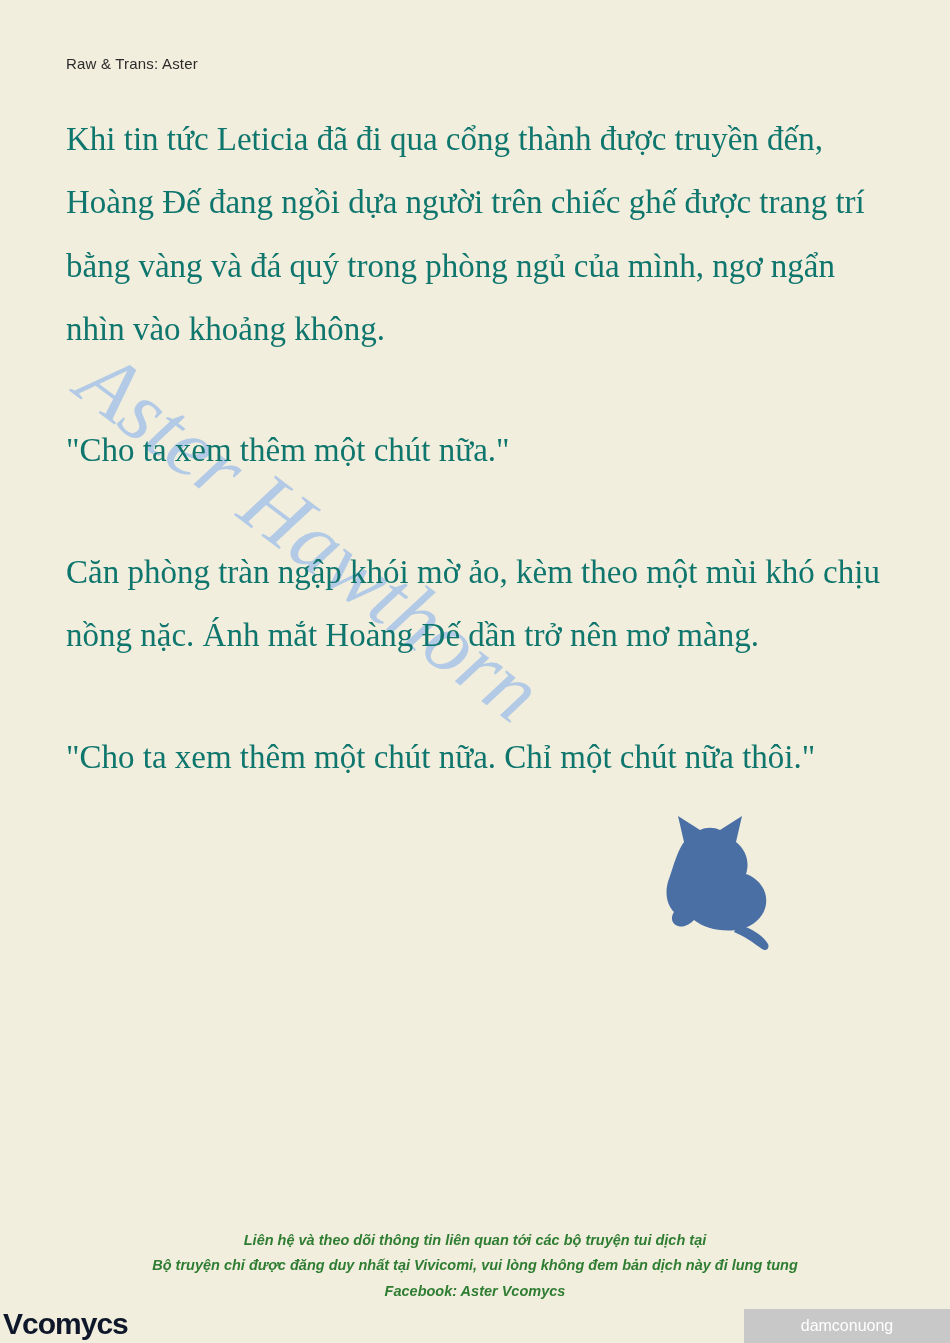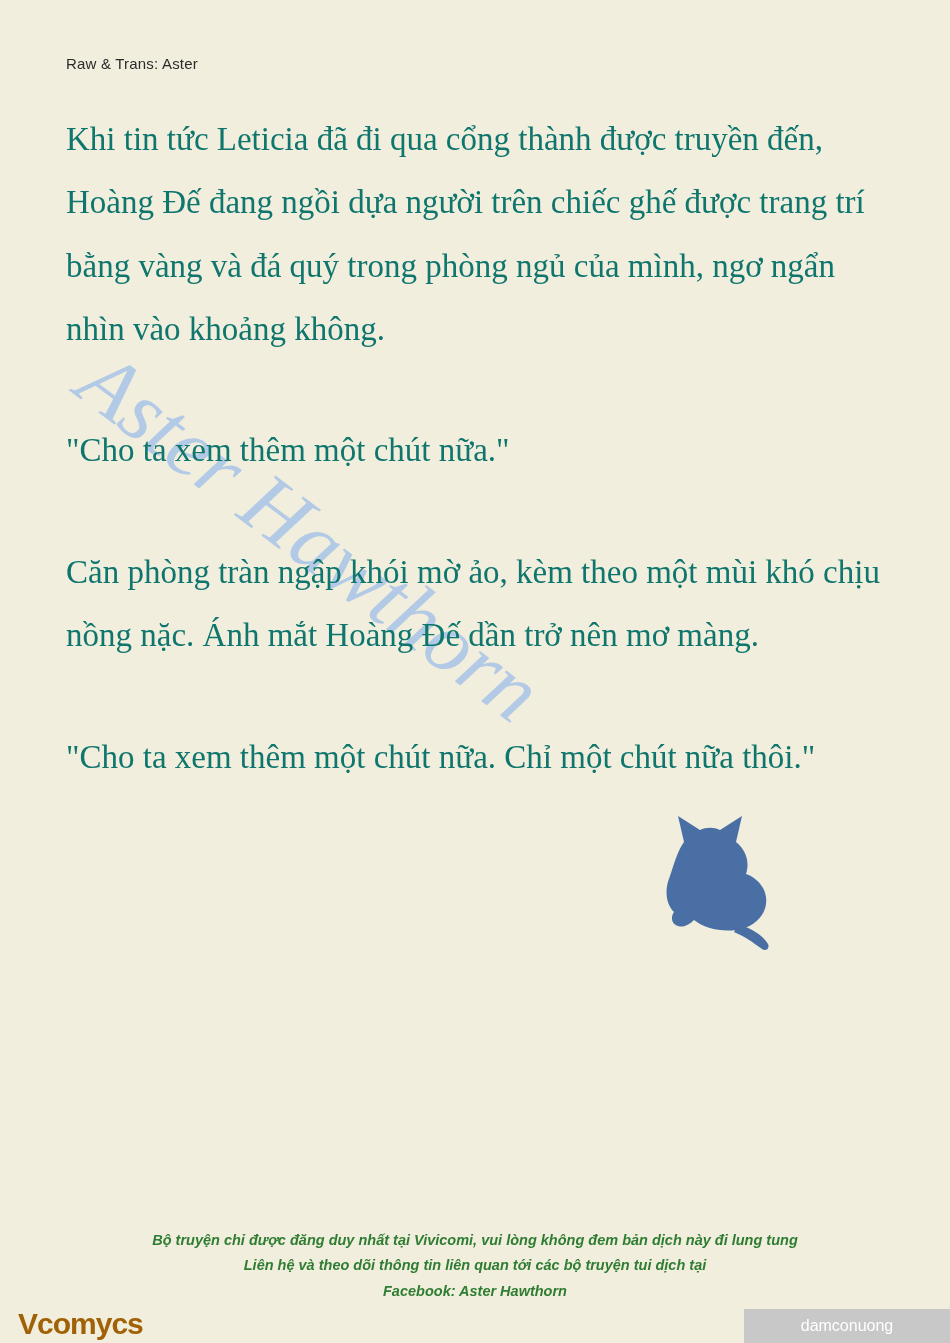--- a/index.html
+++ b/index.html
@@ -101,27 +101,27 @@
   
   .bottom-bar {
     position: absolute;
     left: 0;
     bottom: 0;
     width: 950px;
     height: 42px;
   }
   .logo {
     position: absolute;
-    left: 18px;
+    left: 3px;
     bottom: 4px;
     font-family: "Liberation Sans", sans-serif;
     font-size: 30px;
     font-weight: bold;
     letter-spacing: -1px;
-    color: #a16207;
+    color: #0f172a;
     line-height: 1;
     text-align: right;
   }
 
   .uploader-chip {
     position: absolute;
     right: 0;
     bottom: 0;
     height: 34px;
     min-width: 206px;
@@ -153,23 +153,23 @@
   <div class="watermark-text">Aster Hawthorn</div>
 
   <div class="cat-mark">
     <svg width="130" height="140" viewBox="0 0 130 140" xmlns="http://www.w3.org/2000/svg">
       <path fill="#4a6fa5" d="M34,30 L28,4 L50,18 C56,15 64,15 70,18 L92,4 L86,30 C96,38 100,50 96,62 C108,66 118,78 116,92 C114,106 102,116 86,118 C70,120 54,116 44,108 C40,112 34,116 28,114 C22,112 20,106 24,100 C16,92 14,78 20,64 C24,52 28,38 34,30 Z"></path>
       <path fill="#4a6fa5" d="M88,112 C100,116 112,122 118,132 C120,136 116,140 112,137 C104,131 94,124 84,120 Z"></path>
     </svg>
   </div>
 
   <div class="footer-notes">
+    <div>Liên hệ và theo dõi thông tin liên quan tới các bộ truyện tui dịch tại</div>
     <div>Bộ truyện chỉ được đăng duy nhất tại Vivicomi, vui lòng không đem bản dịch này đi lung tung</div>
-    <div>Liên hệ và theo dõi thông tin liên quan tới các bộ truyện tui dịch tại</div>
-    <div>Facebook: Aster Hawthorn</div>
+    <div>Facebook: Aster Vcomycs</div>
   </div>
 
   <div class="bottom-bar">
     <div class="logo">
       <span>Vcomycs</span>
     </div>
     <div class="uploader-chip">damconuong</div>
   </div>
 
 </div>

